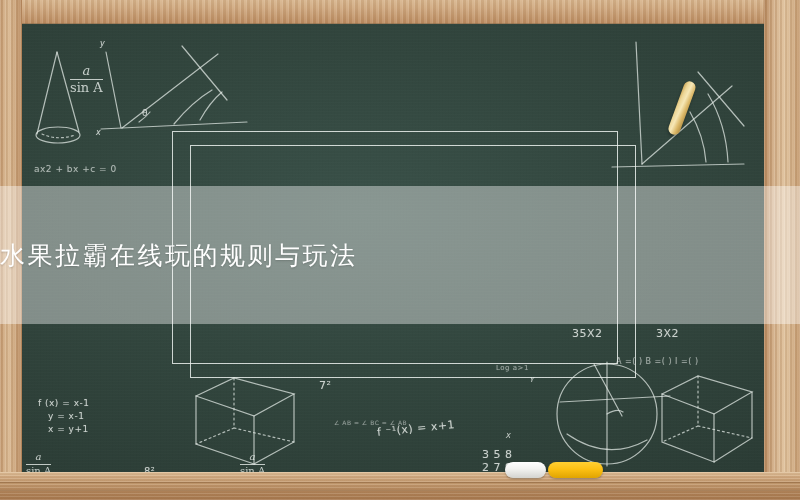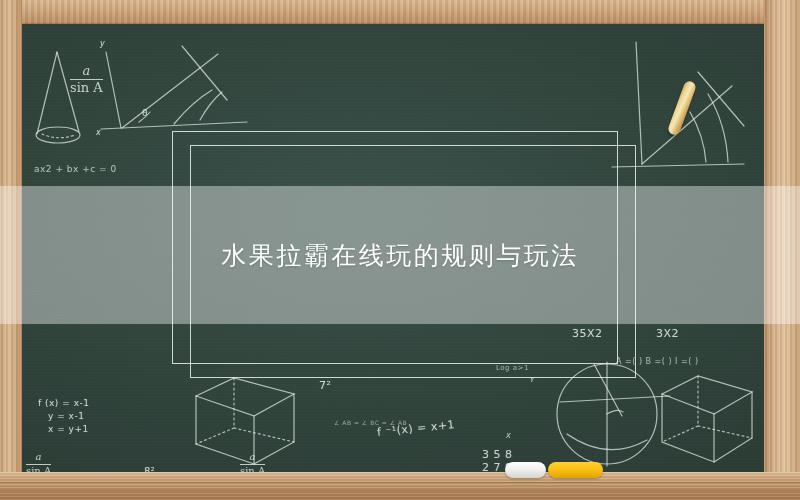--- a/index.html
+++ b/index.html
@@ -112,21 +112,21 @@
   }
   .rect-inner {
     position:absolute; left:168px; top:121px; width:446px; height:233px;
     border:1.5px solid rgba(236,242,238,0.85);
   }
 
   
   .band {
     position:absolute; left:0; top:186px; width:800px; height:138px;
     background:rgba(255,255,255,0.40);
-    display:flex; align-items:center; justify-content:center;
+    display:flex; align-items:center; 
   }
   .band-title {
     font-family:"DejaVu Sans","Liberation Sans", sans-serif;
     font-size:25px;
     color:#ffffff;
     letter-spacing:2.5px;
     font-weight:400;
     text-shadow:0 1px 2px rgba(0,0,0,0.18);
     white-space:nowrap;
   }

